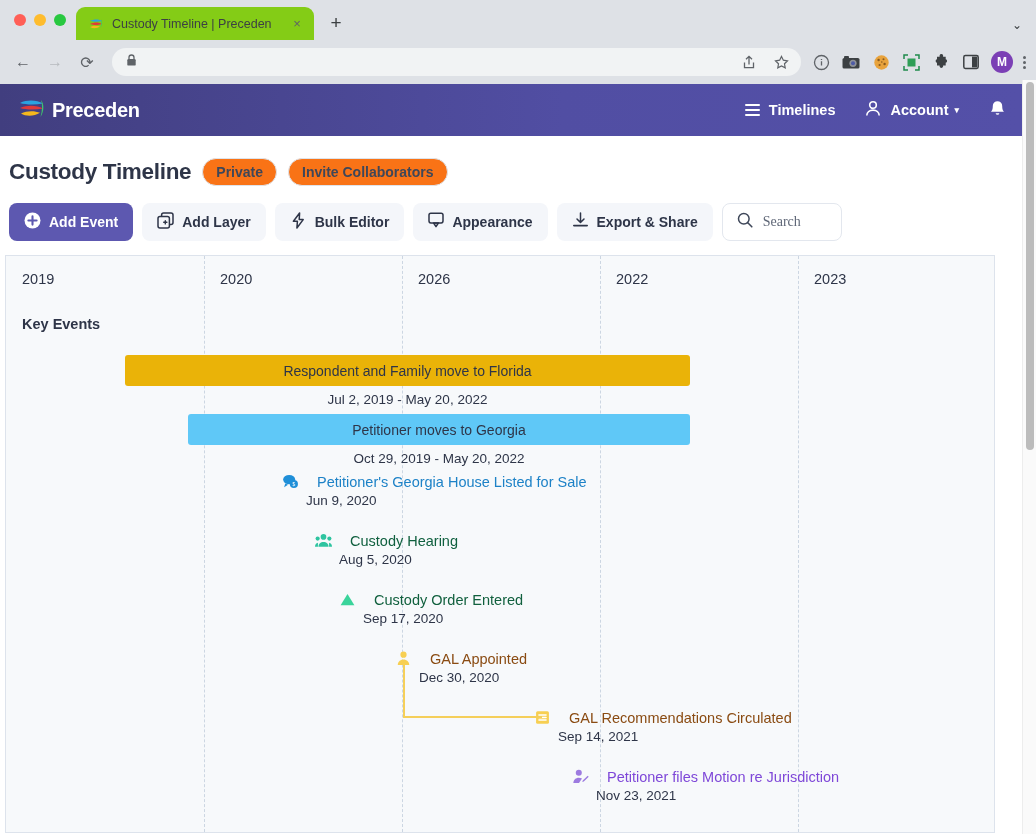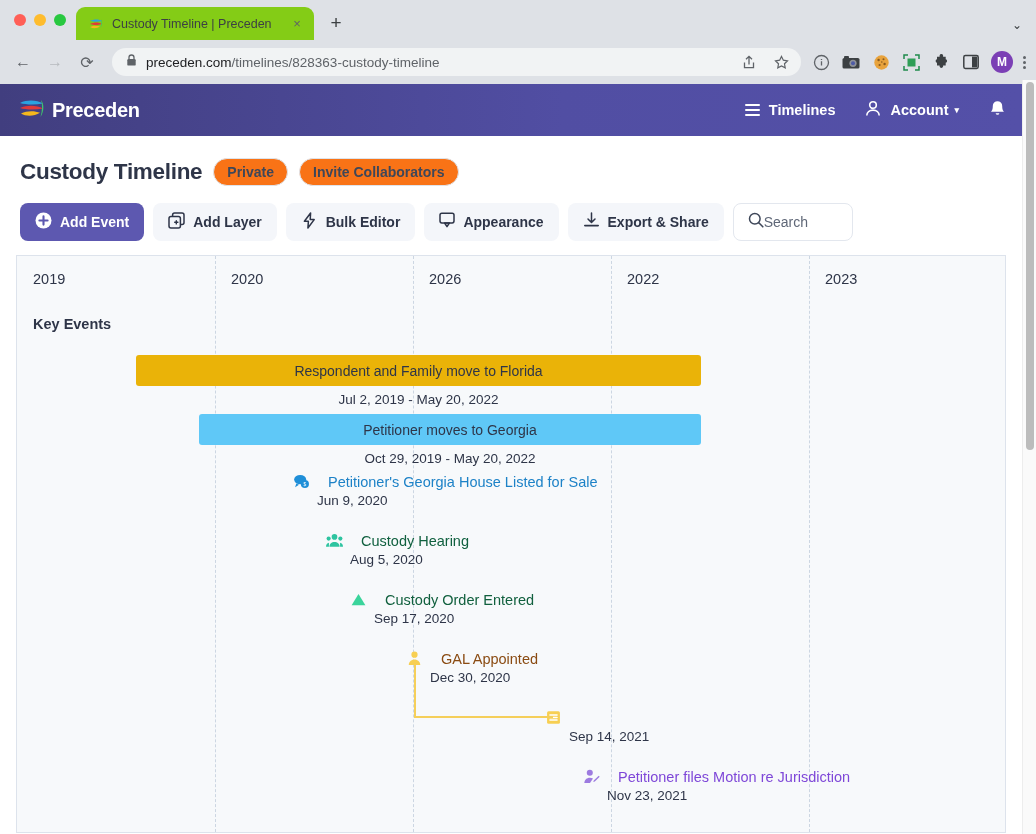--- a/index.html
+++ b/index.html
@@ -85,41 +85,41 @@
   .logo-wrap { display: flex; align-items: center; gap: 7px; }
   .logo-text { color: #fff; font-size: 20px; font-weight: bold; letter-spacing: -0.3px; }
   .header-right { margin-left: auto; display: flex; align-items: center; gap: 30px; }
   .hdr-item { display: flex; align-items: center; gap: 9px; color: #fff;
               font-size: 14.5px; font-weight: bold; }
   .hamburger { display: flex; flex-direction: column; gap: 3px; }
   .hamburger i { width: 15px; height: 1.8px; background: #fff; display: block; border-radius: 1px; }
   .caret-d { font-size: 9px; margin-left: -3px; }
 
   
-  .page { width: 1022px; background: #fff; padding: 0 16px; }
+  .page { width: 1022px; background: #fff; padding: 0 5px; }
   .title-row { display: flex; align-items: center; gap: 11px; padding: 22px 4px 0 4px; }
   .page-title { font-size: 22.5px; font-weight: bold; color: #2e3548; letter-spacing: -0.3px; }
   .pill {
     border: 1px solid #dfe3ea; border-radius: 999px; padding: 5px 13px;
     font-size: 14px; font-weight: bold; color: #3e4759; background: #f97316;
     white-space: nowrap;
   }
 
   .btn-row { display: flex; align-items: center; gap: 9px; padding: 17px 4px 14px 4px; }
   .tbtn {
     display: flex; align-items: center; gap: 8px;
     height: 38px; padding: 0 15px; border-radius: 8px;
     background: #f4f6fa; color: #2e3548; font-size: 14px; font-weight: bold;
     white-space: nowrap;
   }
   .tbtn.primary { background: #5d58b0; color: #fff; }
   .search-box {
-    display: flex; align-items: center; 
+    display: flex; align-items: center; gap: 10px;
     height: 38px; padding: 0 14px; border-radius: 8px;
-    border: 1px solid #e3e7ee; background: #fff; min-width: 120px;
+    border: 1px solid #e3e7ee; background: #fff; min-width: 120px; font-family: Liberation Serif, serif;
   }
   .search-ph { font-size: 14px; color: #5f6777; }
 
   
   .canvas {
     position: relative; width: 990px; height: 578px;
     border: 1px solid #dde3ec; background: #f7f9fb; overflow: hidden;
   }
   .vline { position: absolute; top: 0; bottom: 0; width: 0;
            border-left: 1px dashed #ccd6e2; }
@@ -188,23 +188,20 @@
     <div class="nav-btn">←</div>
     <div class="nav-btn fwd">→</div>
     <div class="nav-btn">⟳</div>
 
     <div class="omnibox">
       <span>
         <svg width="11" height="13" viewBox="0 0 11 13">
             <path d="M3 5V3.5a2.5 2.5 0 015 0V5" fill="none" stroke="#5f6368" stroke-width="1.3"></path>
             <rect x="1.3" y="5" width="8.4" height="6.6" rx="1.2" fill="#5f6368"></rect>
           </svg>
-      </span>
-      <span class="omni-url">
-        <span>preceden.com</span><span class="path">/timelines/828363-custody-timeline</span>
       </span>
       <span class="omni-right">
         <span class="ext-ico">
           <svg width="14" height="15" viewBox="0 0 14 15">
               <path d="M7 1.5v8M4 4.2L7 1.3l3 2.9" fill="none" stroke="#5f6368" stroke-width="1.3"></path>
               <path d="M2.5 7.5v5.2h9V7.5" fill="none" stroke="#5f6368" stroke-width="1.3"></path>
             </svg>
         </span>
         <span class="ext-ico">
           <svg width="15" height="15" viewBox="0 0 15 15">
@@ -439,20 +436,21 @@
         <span>GAL Appointed</span>
       </div>
       <div class="ev-date" style="left: 413px; top: 414px;">Dec 30, 2020</div>
       <div class="ev" style="left: 528px; top: 453px; color: rgb(138, 75, 18);">
         <span style="display: flex;">
           <svg class="ev-ico" viewBox="0 0 18 18">
             <rect x="2.2" y="2.4" width="13.6" height="13.2" rx="1.6" fill="#f7cf52"></rect>
             <path d="M5.2 6.4h7.6M5.2 9h7.6M5.2 11.6h7.6" stroke="#fff" stroke-width="1.5" stroke-linecap="round"></path>
           </svg>
         </span>
+        <span>GAL Recommendations Circulated</span>
       </div>
       <div class="ev-date" style="left: 552px; top: 473px;">Sep 14, 2021</div>
       <div class="ev" style="left: 566px; top: 512px; color: rgb(126, 71, 216);">
         <span style="display: flex;">
           <svg class="ev-ico" viewBox="0 0 18 18">
             <circle cx="7.2" cy="5" r="3.2" fill="#9d7be0"></circle>
             <path d="M1.4 16c0-3.5 2.6-5.8 5.8-5.8 1.3 0 2.4.3 3.4.9L7.4 16z" fill="#9d7be0"></path>
             <path d="M16.6 8.1l1.1 1.1-5.2 5.2-1.6.5.5-1.6z" fill="#9d7be0"></path>
           </svg>
         </span>

